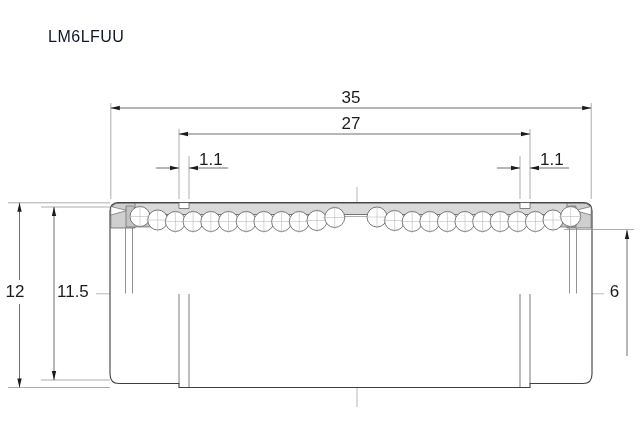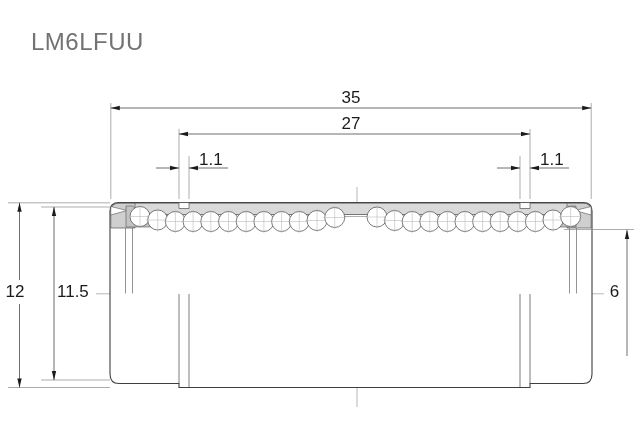--- a/index.html
+++ b/index.html
@@ -5,24 +5,24 @@
   html,body{margin:0;padding:0;background:#fff;}
   .canvas{
     position:relative;
     width:640px;height:440px;
     background:#ffffff;
     overflow:hidden;
     font-family:"Liberation Sans","DejaVu Sans",sans-serif;
   }
   .title{
     position:absolute;
-    left:31px;top:28px;
-    font-size:24px;
+    left:48px;top:28px;
+    font-size:16px;
     letter-spacing:0.5px;
-    color:#737373;
+    color:#0f172a;
     white-space:nowrap;
   }
   svg{position:absolute;left:0;top:0;}
   .dimtext{
     font-family:"Liberation Sans","DejaVu Sans",sans-serif;
     font-size:17px;
     fill:#1b1b1b;
   }
 </style>
 </head>

